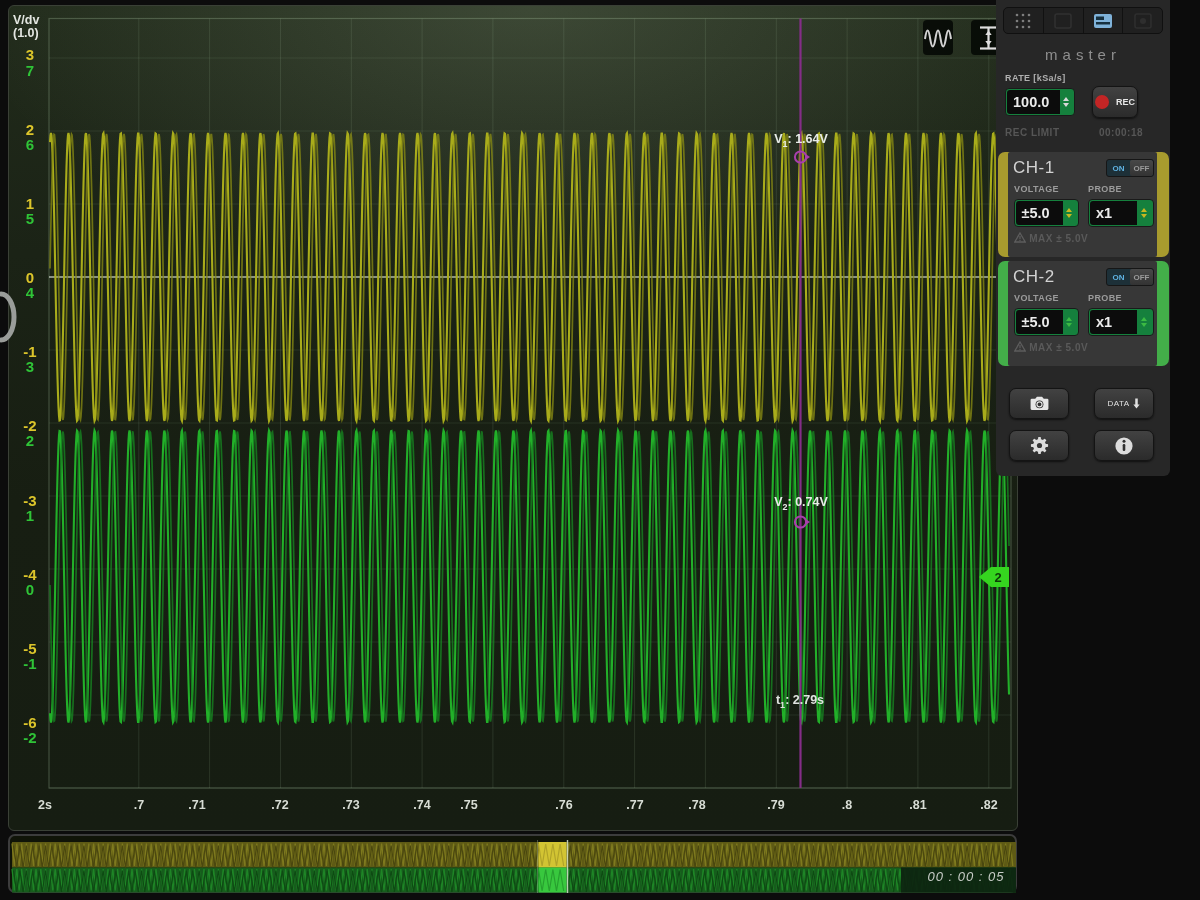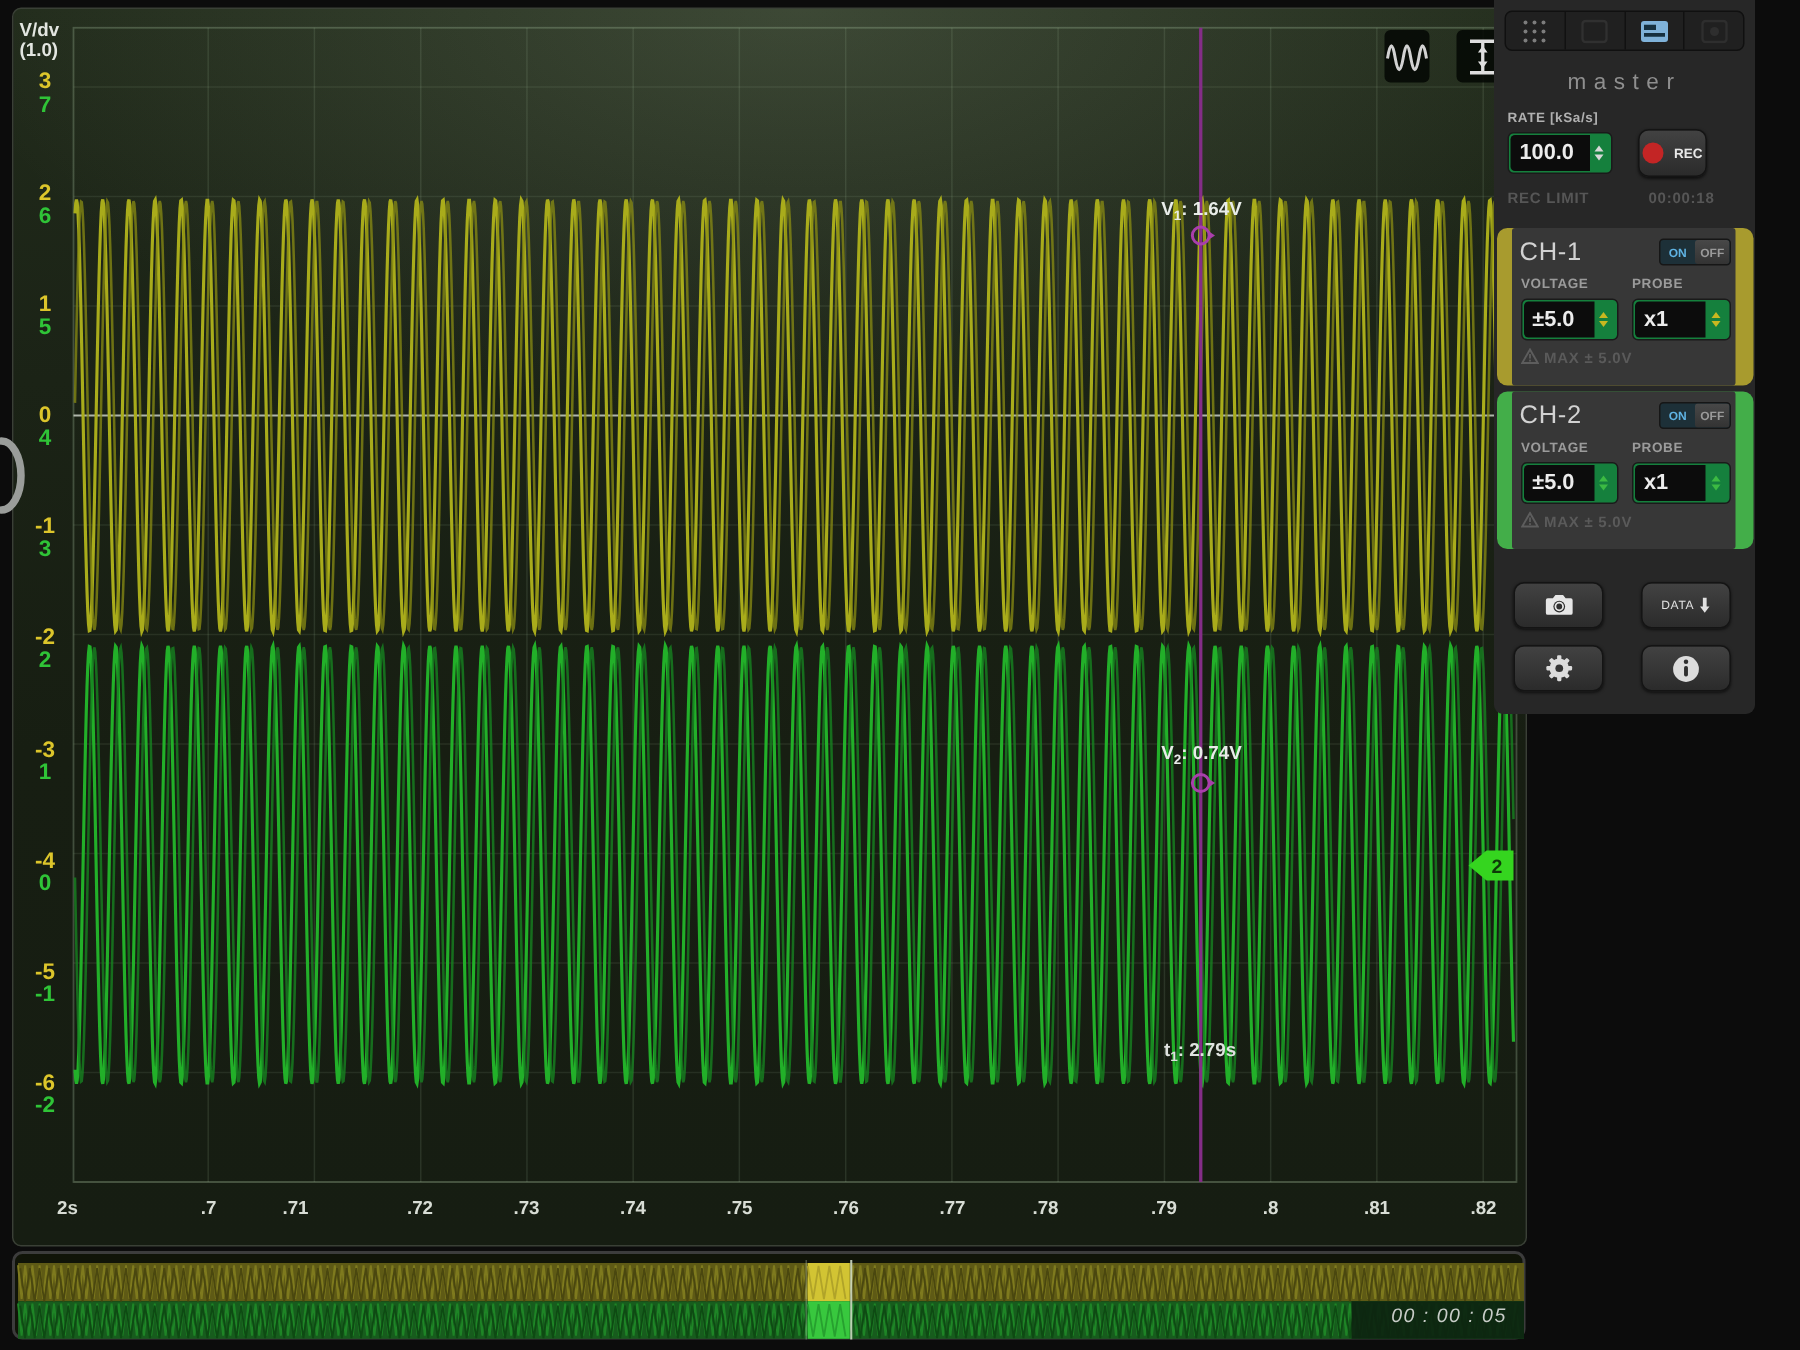--- a/index.html
+++ b/index.html
@@ -78,21 +78,21 @@
       <div class="vlab" style="top:509px;color:#2fc437">1</div>
       <div class="vlab" style="top:583px;color:#2fc437">0</div>
       <div class="vlab" style="top:657px;color:#2fc437">-1</div>
       <div class="vlab" style="top:731px;color:#2fc437">-2</div>
 <div class="xlab" style="left:36px">2s</div>
 <div class="xlab" style="left:130px">.7</div>
       <div class="xlab" style="left:188px">.71</div>
       <div class="xlab" style="left:271px">.72</div>
       <div class="xlab" style="left:342px">.73</div>
       <div class="xlab" style="left:413px">.74</div>
-      <div class="xlab" style="left:484px">.75</div>
+      <div class="xlab" style="left:460px">.75</div>
       <div class="xlab" style="left:555px">.76</div>
       <div class="xlab" style="left:626px">.77</div>
       <div class="xlab" style="left:688px">.78</div>
       <div class="xlab" style="left:767px">.79</div>
       <div class="xlab" style="left:838px">.8</div>
       <div class="xlab" style="left:909px">.81</div>
       <div class="xlab" style="left:980px">.82</div>
 <div style="position:absolute;left:742px;top:126px;width:100px;text-align:center;color:#e8ece8;font-size:12.5px;font-weight:bold">V<sub style="font-size:9px">1</sub>: 1.64V</div>
 <div style="position:absolute;left:742px;top:489px;width:100px;text-align:center;color:#e8ece8;font-size:12.5px;font-weight:bold">V<sub style="font-size:9px">2</sub>: 0.74V</div>
 <div style="position:absolute;left:741px;top:687px;width:100px;text-align:center;color:#dfe3df;font-size:12.5px;font-weight:bold">t<sub style="font-size:9px">1</sub>: 2.79s</div>

